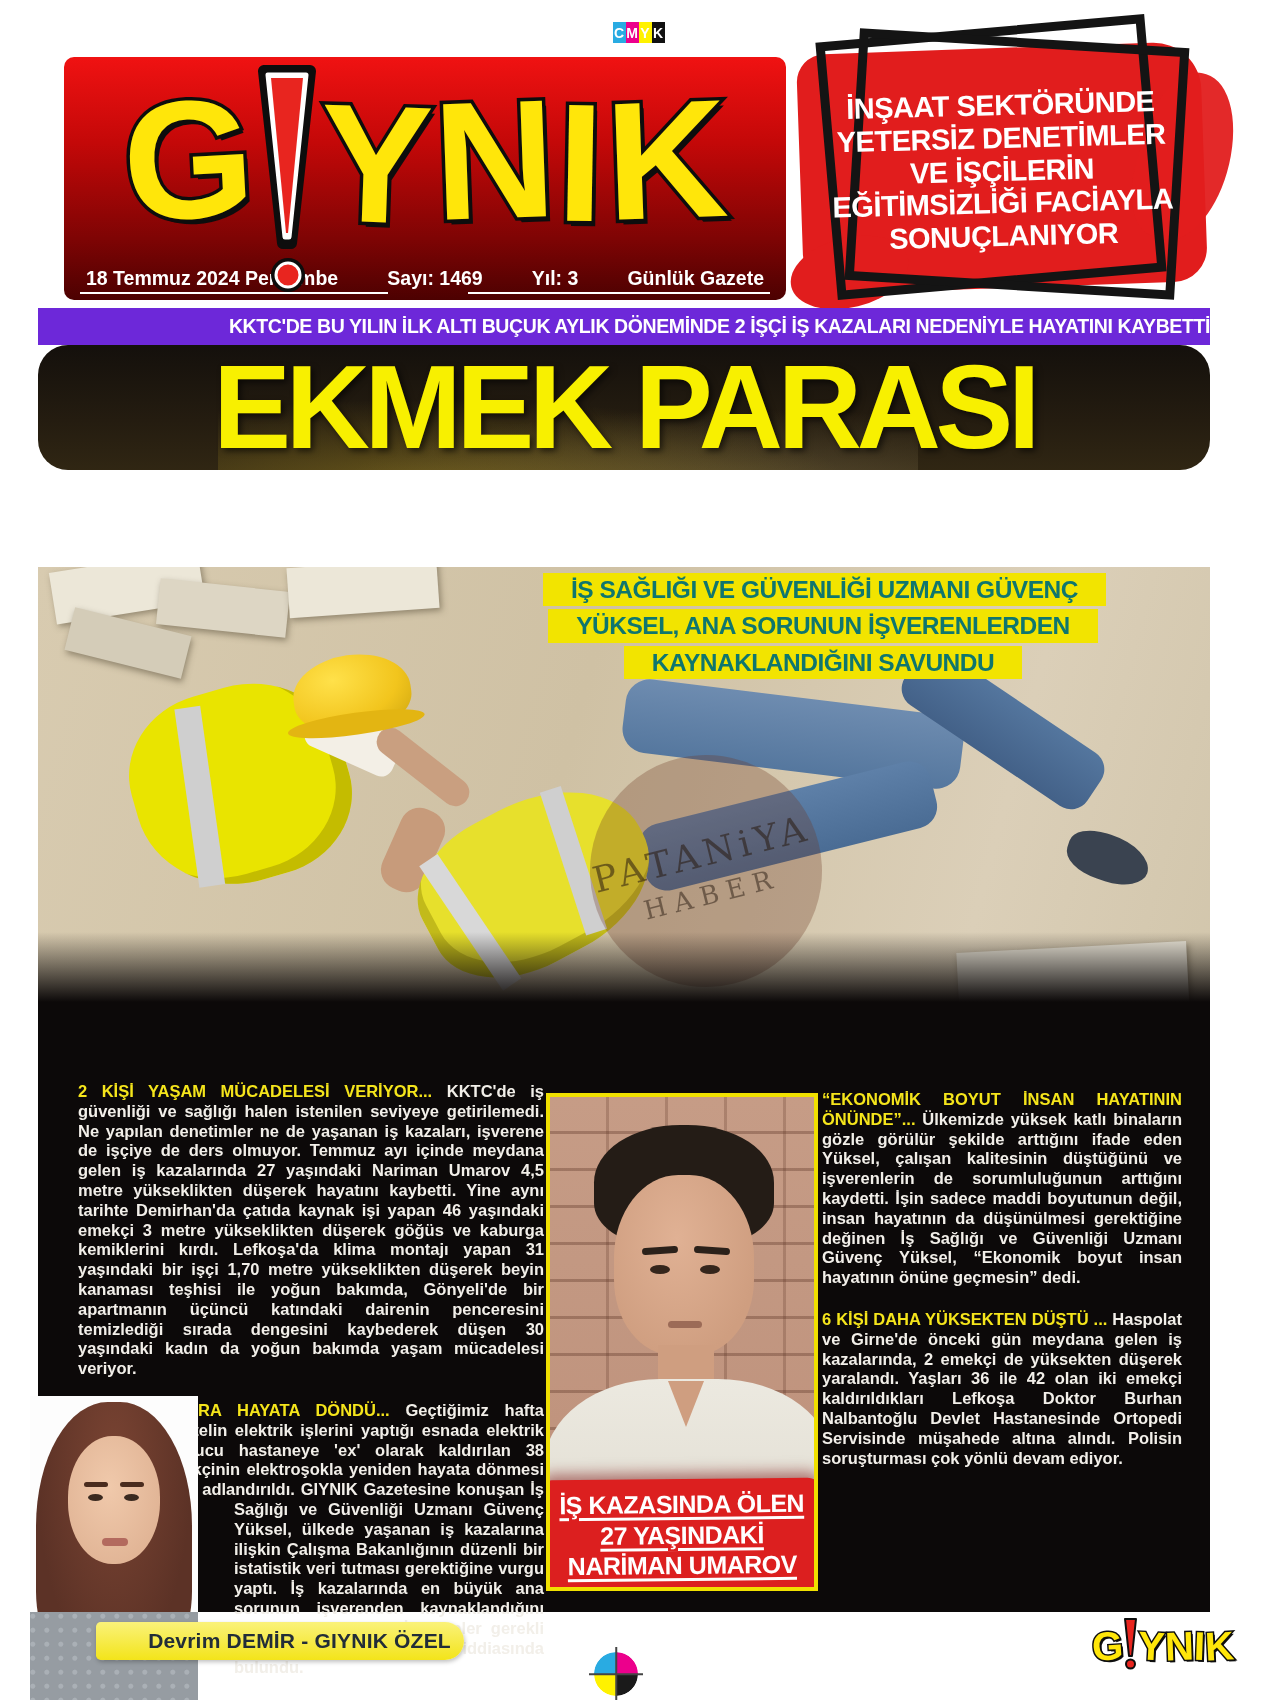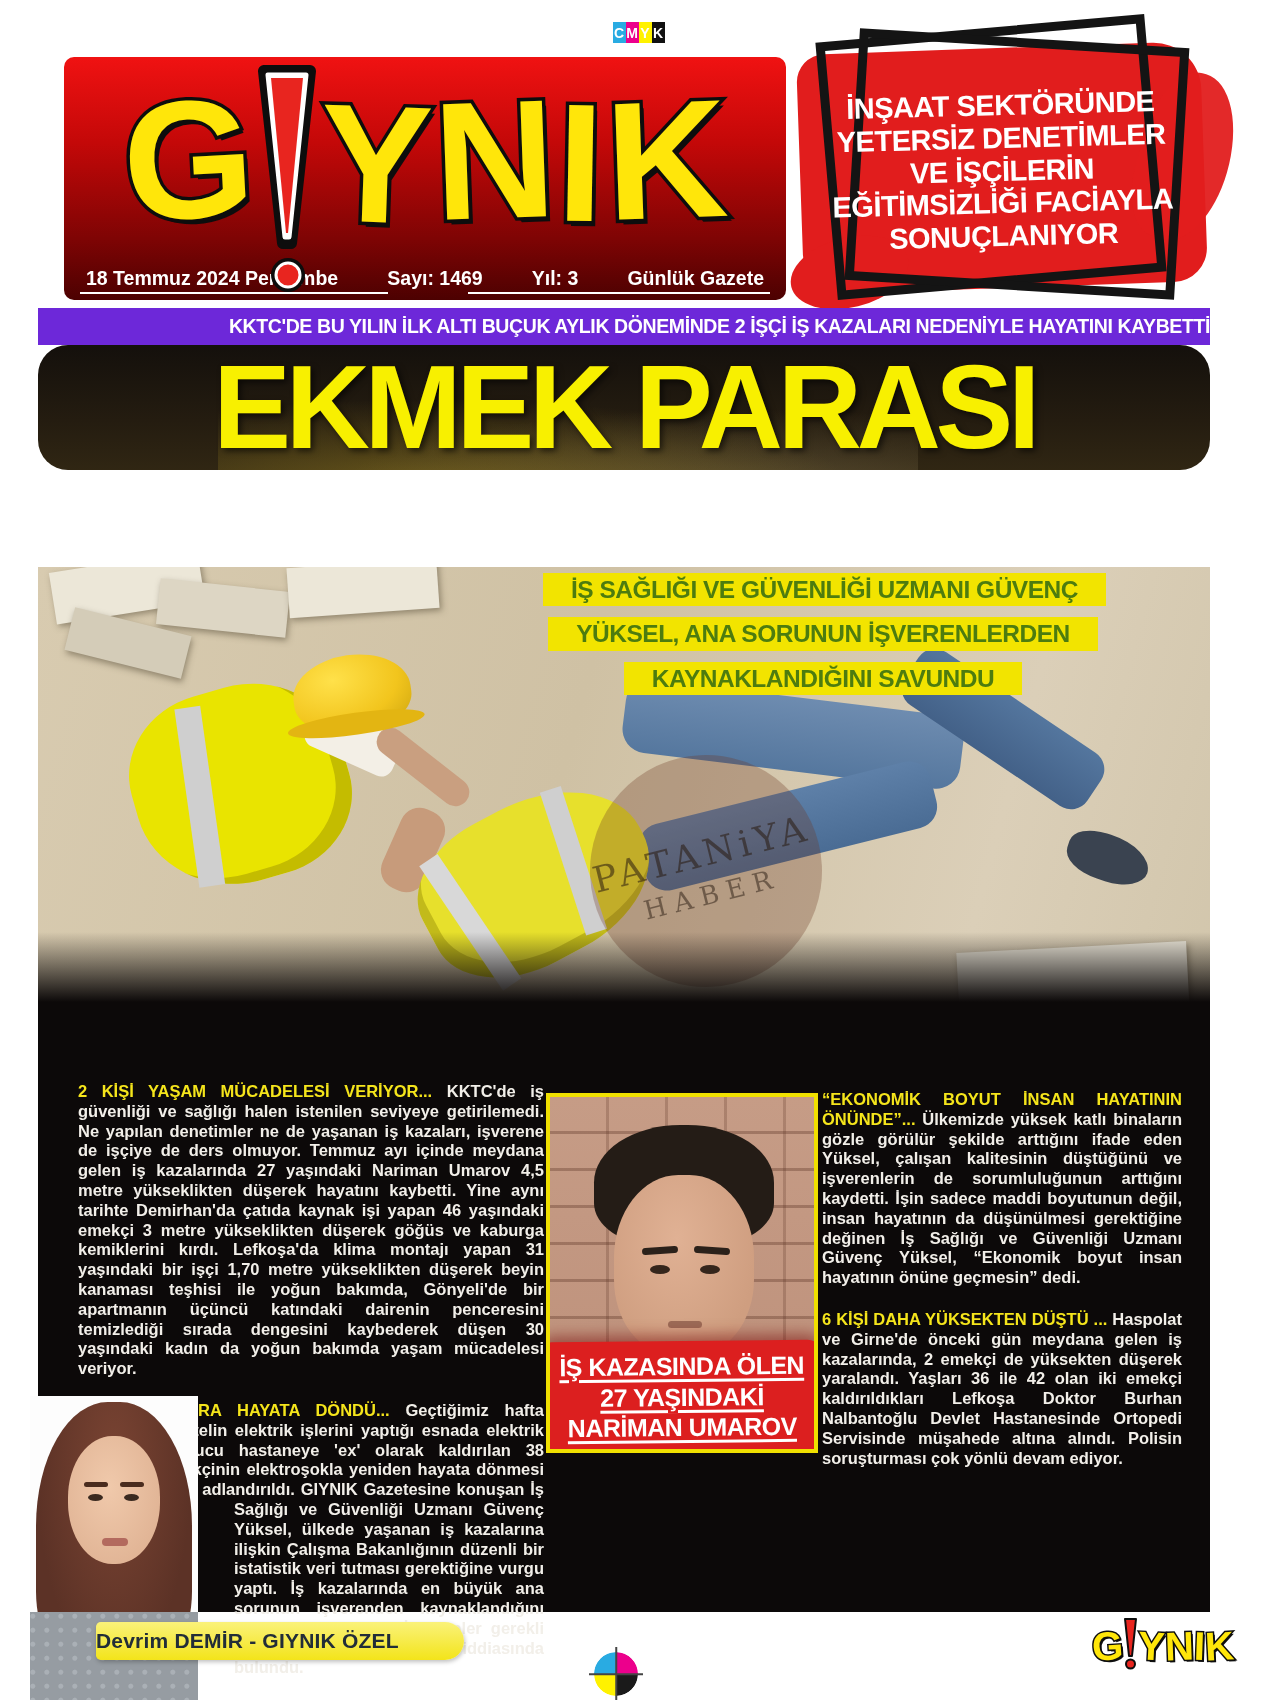--- a/index.html
+++ b/index.html
@@ -130,36 +130,36 @@
   .shoe{position:absolute;left:1028px;top:268px;width:84px;height:46px;background:#3a4350;
         border-radius:40% 55% 45% 45%;transform:rotate(18deg);}
 
   .watermark{position:absolute;left:552px;top:188px;width:232px;height:232px;border-radius:50%;
              background:rgba(110,55,35,.30);display:flex;flex-direction:column;align-items:center;
              justify-content:center;transform:rotate(-14deg);}
   .watermark .wm1{font-family:"DejaVu Serif",serif;font-size:36px;letter-spacing:5px;color:rgba(40,25,15,.55);}
   .watermark .wm2{font-family:"DejaVu Serif",serif;font-size:26px;letter-spacing:8px;color:rgba(40,25,15,.5);margin-top:6px;}
 
   .subheadline{position:absolute;left:505px;top:6px;width:560px;text-align:center;}
-  .subheadline .line{display:table;margin:0 auto 11px auto;background:#f2e400;color:#4d7c0f;
+  .subheadline .line{display:table;margin:0 auto 3px auto;background:#f2e400;color:#0f766e;
                      font-weight:800;font-size:24.5px;line-height:1.28;padding:1px 28px;
                      letter-spacing:-0.5px;white-space:nowrap;}
 
   
   .content{position:absolute;left:38px;top:1002px;width:1172px;height:610px;background:#0c0909;}
   .col{position:absolute;color:#f2efe9;font-size:16.5px;font-weight:700;line-height:1.2;
        text-align:justify;}
   .col .lead{color:#f5e51b;font-weight:800;}
   .col p{margin:0 0 22px 8px;}
   .col-left{left:32px;top:80px;width:474px;}
   .col-right{left:776px;top:88px;width:368px;}
   .wrap-spacer{float:left;width:150px;height:330px;shape-outside:inset(115px 0 0 0);margin-right:6px;}
 
   
-  .portrait{position:absolute;left:508px;top:91px;width:272px;height:360px;border:4px solid #f0e000;
+  .portrait{position:absolute;left:508px;top:91px;width:272px;height:498px;border:4px solid #f0e000;
             background:
               repeating-linear-gradient(180deg,transparent 0 34px,rgba(90,50,35,.35) 34px 37px),
               repeating-linear-gradient(90deg,transparent 0 56px,rgba(90,50,35,.25) 56px 59px),
               linear-gradient(180deg,#c69c86,#bd907a);
             overflow:hidden;}
   .portrait .hair{position:absolute;left:44px;top:28px;width:180px;height:120px;background:#241c16;
                   border-radius:48% 48% 35% 35%;}
   .portrait .face{position:absolute;left:64px;top:78px;width:140px;height:180px;background:
                   radial-gradient(ellipse at 45% 35%,#e0b194,#cf9e80 75%);border-radius:46% 46% 42% 42%;}
   .portrait .brow-l{position:absolute;left:92px;top:150px;width:36px;height:7px;background:#2b211a;border-radius:4px;transform:rotate(-4deg);}
@@ -187,21 +187,21 @@
                   radial-gradient(ellipse at 45% 40%,#f0c9ab,#e0b394 80%);border-radius:48%;}
   .reporter .brow-l{position:absolute;left:54px;top:86px;width:24px;height:5px;background:#4a2c1e;border-radius:3px;}
   .reporter .brow-r{position:absolute;left:90px;top:86px;width:24px;height:5px;background:#4a2c1e;border-radius:3px;}
   .reporter .eye-l{position:absolute;left:58px;top:98px;width:15px;height:7px;background:#3a2a20;border-radius:50%;}
   .reporter .eye-r{position:absolute;left:94px;top:98px;width:15px;height:7px;background:#3a2a20;border-radius:50%;}
   .reporter .mouth{position:absolute;left:72px;top:142px;width:26px;height:8px;background:#b36a5e;border-radius:6px;}
   .reporter .top{position:absolute;left:0px;top:216px;width:168px;height:90px;background:
                  radial-gradient(circle at 20% 30%,#aab0b6 2px,transparent 3px) 0 0/14px 14px,#969ca2;}
   .byline{position:absolute;left:96px;top:1622px;width:368px;height:38px;z-index:7;
           background:linear-gradient(180deg,#faf27a,#f3e41a);border-radius:6px 24px 24px 6px;
-          display:flex;align-items:center;justify-content:flex-start;box-shadow:1px 2px 4px rgba(0,0,0,.25);}
+          display:flex;align-items:center;justify-content:center;box-shadow:1px 2px 4px rgba(0,0,0,.25);padding-left:39px;}
   .byline-text{color:#222d38;font-weight:800;font-size:21px;letter-spacing:0.2px;}
   .footer-logo{position:absolute;left:1092px;top:1620px;display:flex;align-items:center;z-index:7;}
   .f-letter{font-size:40px;font-weight:800;color:#ffe60a;line-height:1;
             -webkit-text-stroke:3px #0d0d0d;paint-order:stroke fill;text-shadow:2px 2px 0 #0d0d0d;}
   .f-letter.fl0{transform:rotate(-4deg);} .f-letter.fl1{transform:rotate(3deg);}
   .f-letter.fl2{transform:rotate(-2deg);} .f-letter.fl3{transform:rotate(2deg);}
   .f-letter.fl4{transform:rotate(-3deg);}
   .f-excl{width:13px;height:52px;margin:0 1px;position:relative;top:-2px;}
 </style>
 </head>

